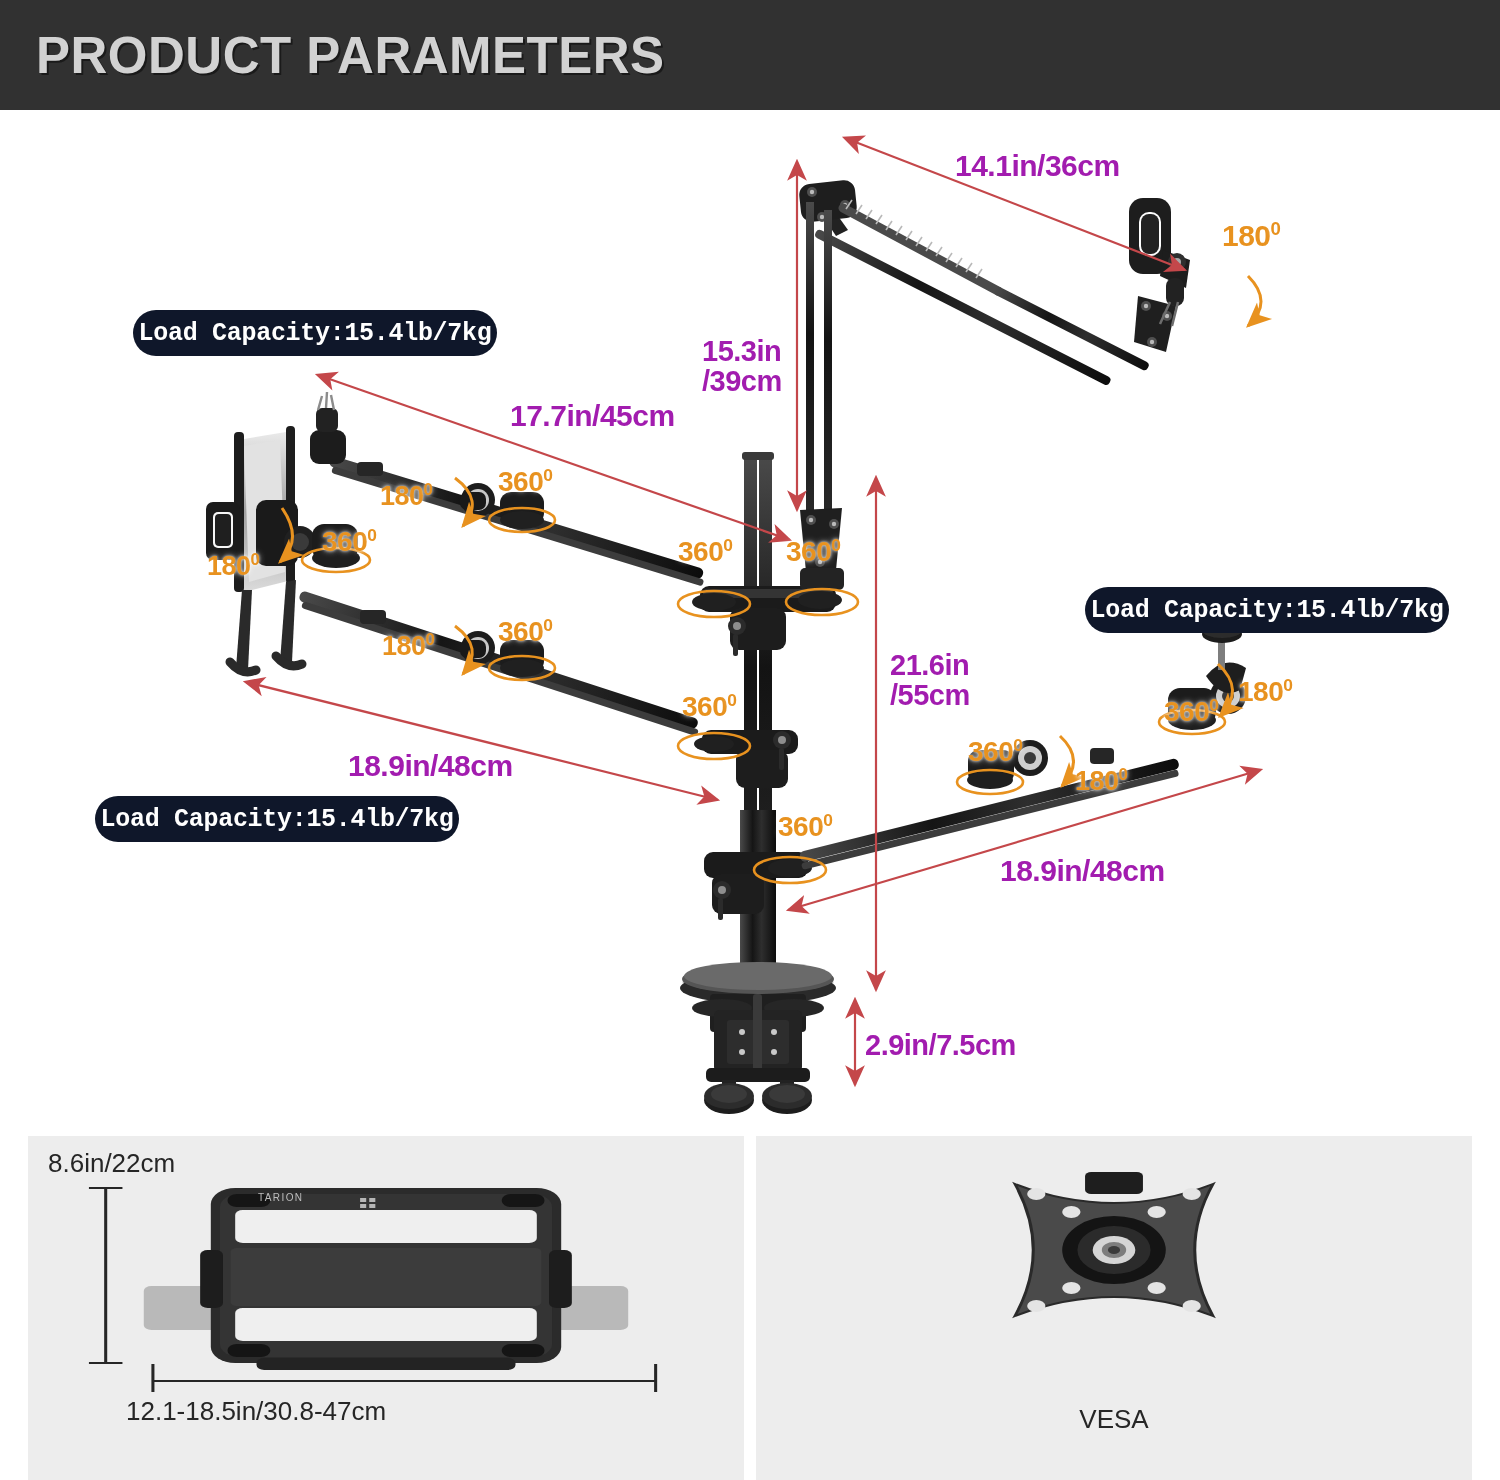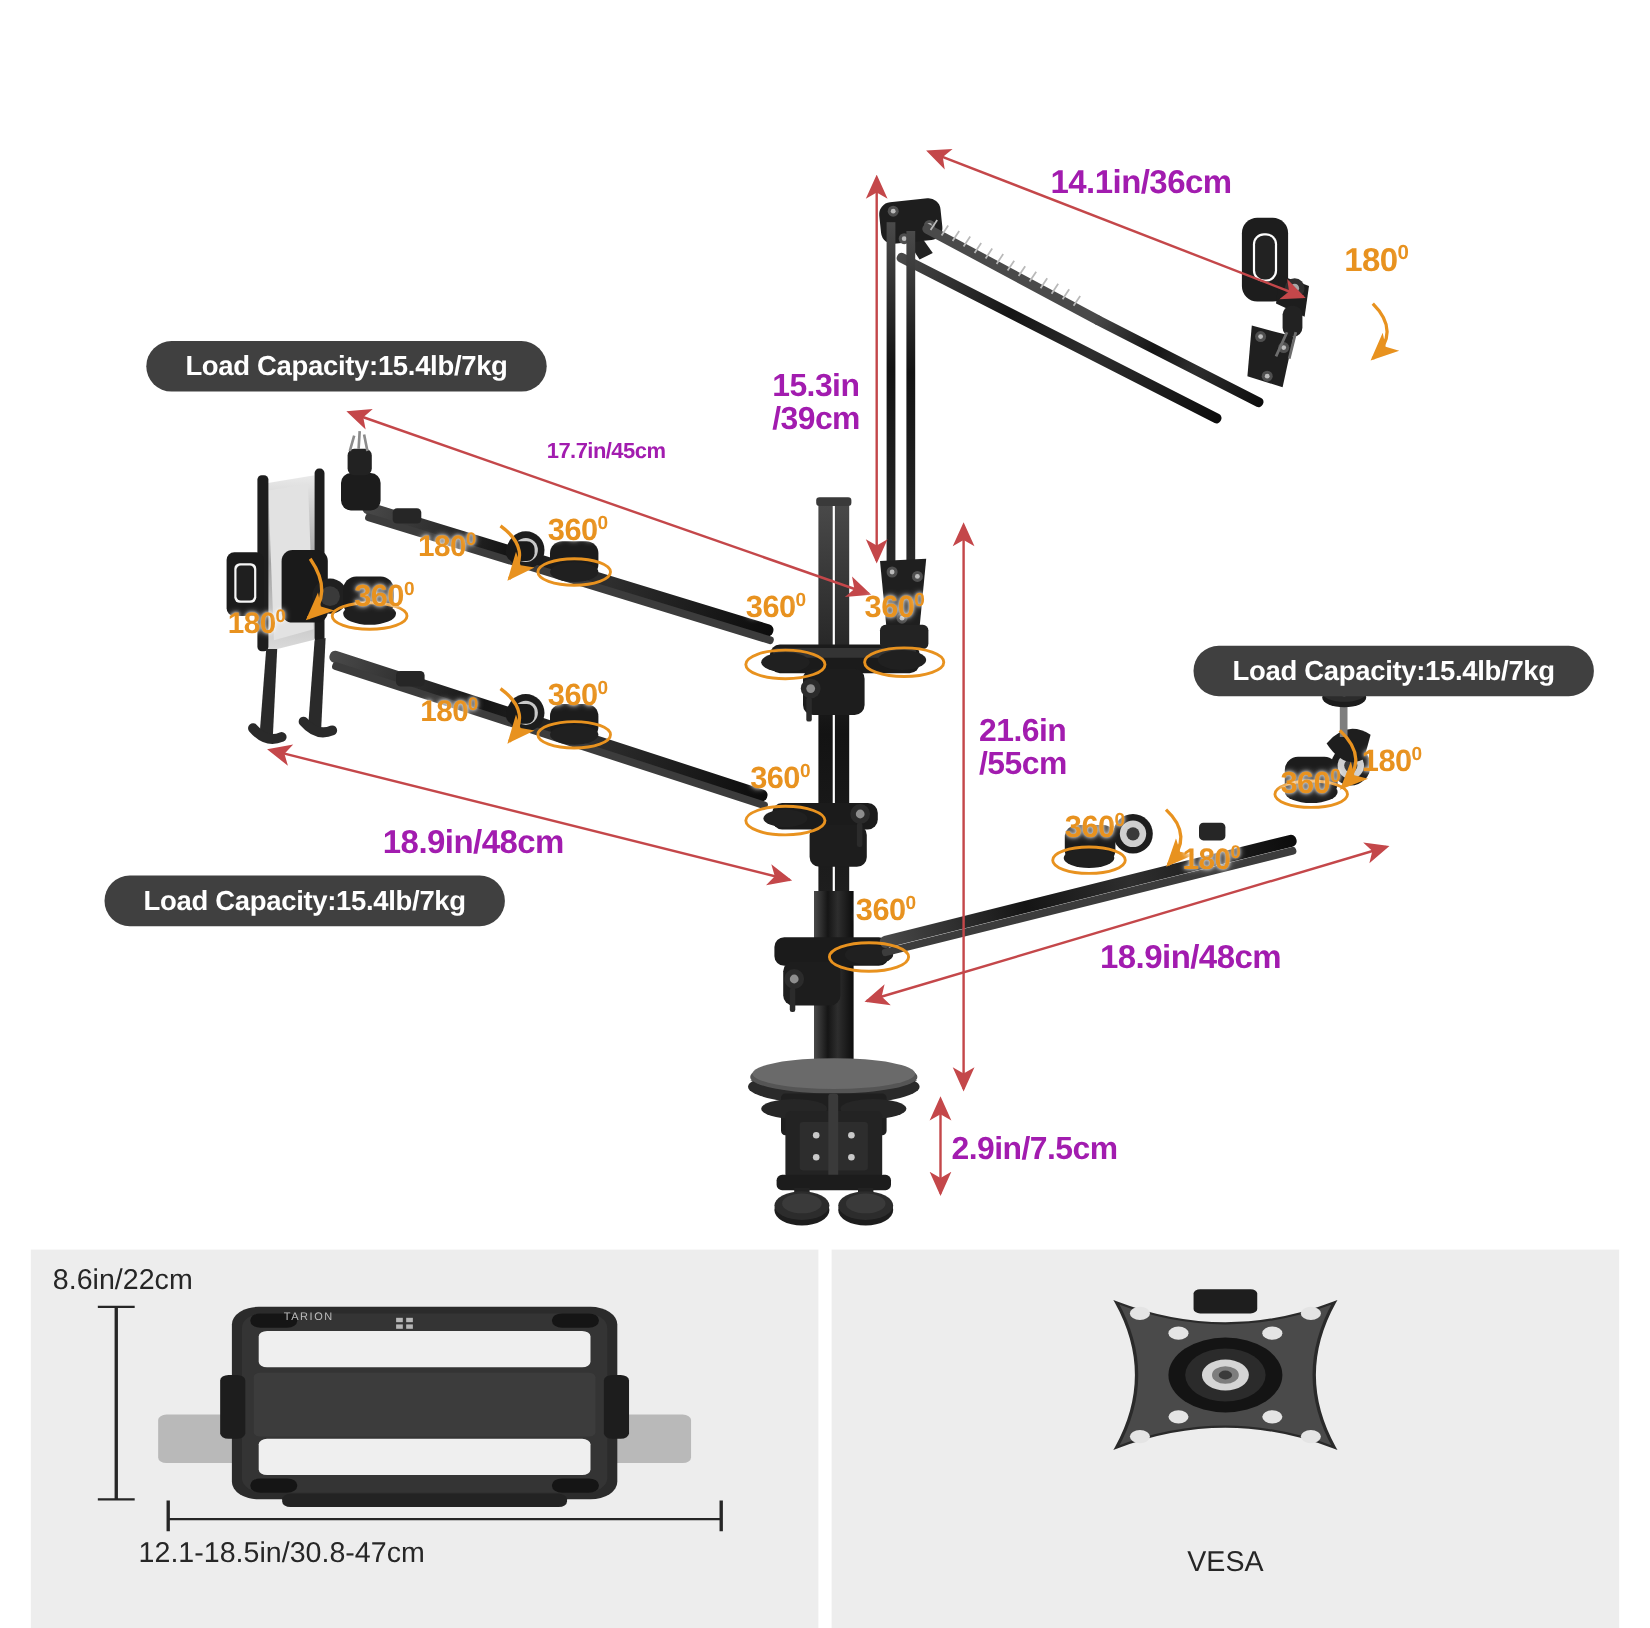--- a/index.html
+++ b/index.html
@@ -44,25 +44,25 @@
     font-weight: bold;
     font-family: "Liberation Sans", sans-serif;
     letter-spacing: -0.5px;
     text-shadow: 0 0 3px rgba(255,255,255,0.85), 0 0 6px rgba(255,255,255,0.7);
     white-space: nowrap;
   }
   .rot sup { font-size: 0.62em; vertical-align: super; }
 
   .badge {
     position: absolute;
-    background: #404040;
+    background: #0f172a;
     color: #ffffff;
     border-radius: 30px;
     font-weight: bold;
-    font-family: Liberation Sans, sans-serif;
+    font-family: Liberation Mono, monospace;
     display: flex; align-items: center; justify-content: center;
     letter-spacing: -0.3px;
     white-space: nowrap;
   }
 
   
   .panels {
     position: absolute; left: 0; top: 1136px; width: 1500px; height: 344px;
     display: flex; gap: 12px; padding: 0 28px; text-align: center;
   }
@@ -78,20 +78,23 @@
     font-family: "Liberation Sans", sans-serif;
     color: #262626;
     white-space: nowrap;
   }
 </style>
 </head>
 <body>
 
 <div id="root">
 
+  <div class="header-bar">
+    <div class="header-title">PRODUCT PARAMETERS</div>
+  </div>
 
   <div class="stage">
 
     <svg viewBox="0 0 1500 1020">
       <defs>
         <linearGradient id="tube" x1="0" y1="0" x2="1" y2="0">
           <stop offset="0" stop-color="#4a4a4a"></stop>
           <stop offset="0.35" stop-color="#151515"></stop>
           <stop offset="0.6" stop-color="#2e2e2e"></stop>
           <stop offset="1" stop-color="#0c0c0c"></stop>
@@ -362,21 +365,21 @@
         <path d="M1060,626 q26,24 2,50" marker-end="url(#arrO)"></path>
         <path d="M1248,166 q26,26 0,50" marker-end="url(#arrO)"></path>
       </g>
     </svg>
 
     <div class="dim" style="left:955px; top:40px; font-size:30px;">14.1in/36cm</div>
 
     <div class="dim" style="left:702px; top:190px; font-size:29px;margin-top:36px;">15.3in
 /39cm</div>
 
-    <div class="dim" style="left:497px; top:290px; font-size:20px;">17.7in/45cm</div>
+    <div class="dim" style="left:510px; top:290px; font-size:30px;">17.7in/45cm</div>
 
     <div class="dim" style="left:348px; top:640px; font-size:30px;">18.9in/48cm</div>
 
     <div class="dim" style="left:890px; top:540px; font-size:29px;">21.6in
 /55cm</div>
 
     <div class="dim" style="left:1000px; top:745px; font-size:30px;">18.9in/48cm</div>
 
     <div class="dim" style="left:865px; top:920px; font-size:29px;">2.9in/7.5cm</div>
 

